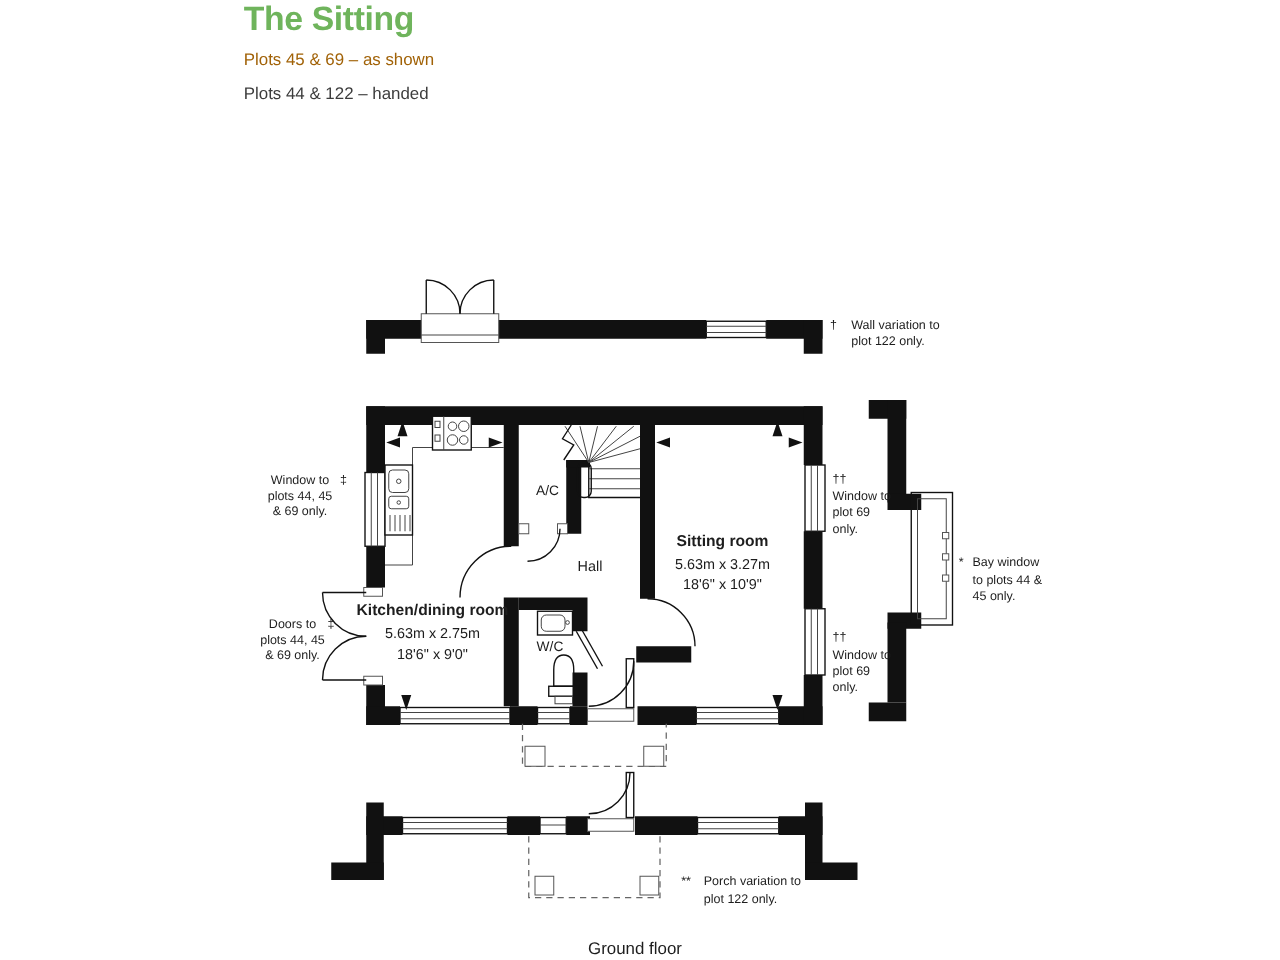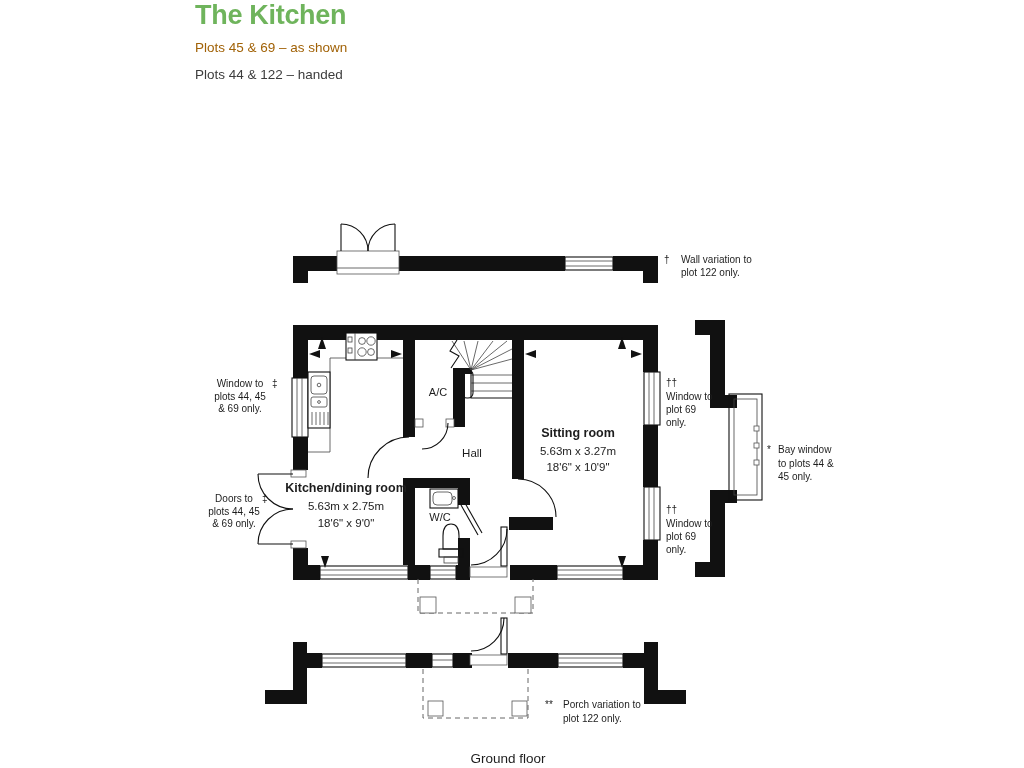--- a/index.html
+++ b/index.html
@@ -23,21 +23,21 @@
   .rdim{font-size:11.5px;}
   .small{font-size:11px;}
   .floor{font-size:13.5px;}
 </style>
 </head>
 <body>
 
 <div class="page">
 
   <div class="hdr">
-    <h1>The Kitchen</h1>
+    <h1>The Sitting</h1>
   </div>
   <div class="sub1">Plots 45 &amp; 69 – as shown</div>
   <div class="sub2">Plots 44 &amp; 122 – handed</div>
 
   <svg width="1024" height="768" viewBox="0 0 1024 768">
 
     <g>
       <rect class="wall" x="293" y="256" width="45" height="15"></rect>
       <rect class="wall" x="398" y="256" width="167" height="15"></rect>
       <rect class="wall" x="613" y="256" width="45" height="15"></rect>

